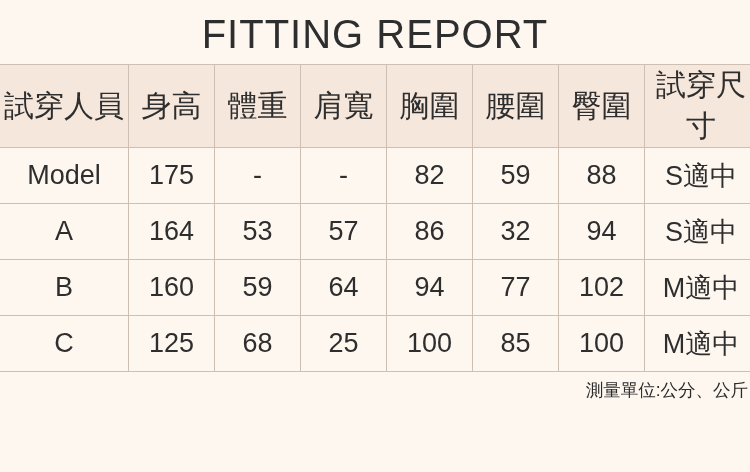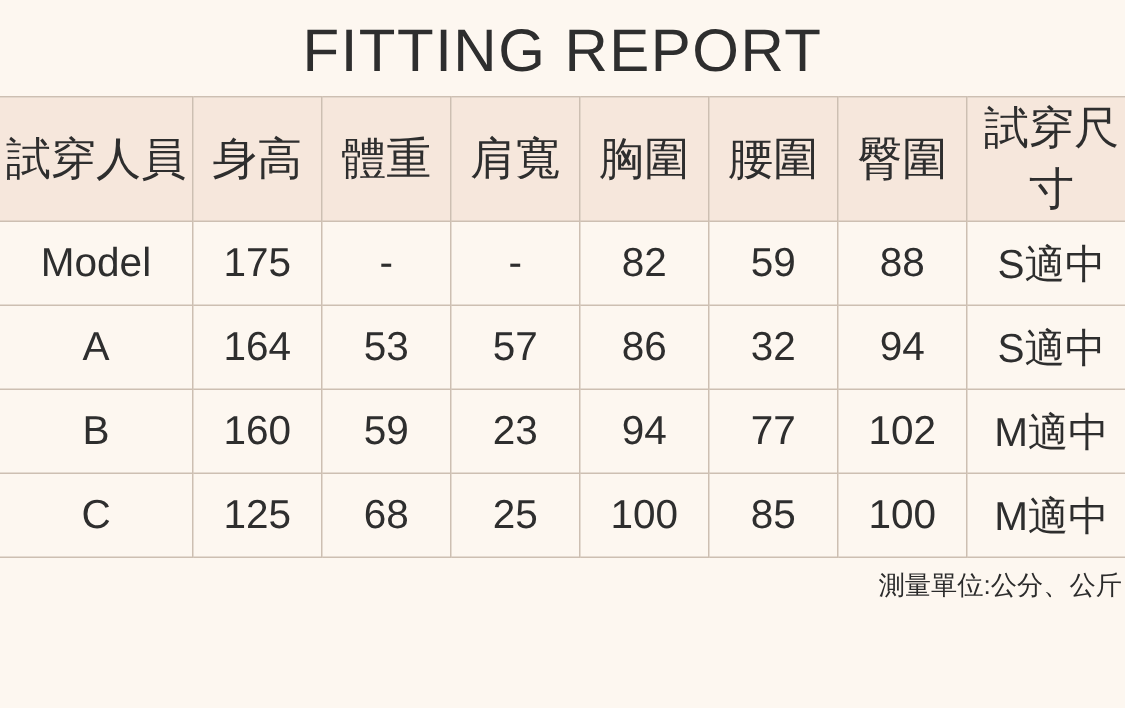--- a/index.html
+++ b/index.html
@@ -124,21 +124,21 @@
         <td class="col-3">57</td>
         <td class="col-4">86</td>
         <td class="col-5">32</td>
         <td class="col-6">94</td>
         <td class="col-7">S適中</td>
       </tr>
       <tr>
         <td class="col-0">B</td>
         <td class="col-1">160</td>
         <td class="col-2">59</td>
-        <td class="col-3">23</td>
+        <td class="col-3">64</td>
         <td class="col-4">94</td>
         <td class="col-5">77</td>
         <td class="col-6">102</td>
         <td class="col-7">M適中</td>
       </tr>
       <tr>
         <td class="col-0">C</td>
         <td class="col-1">125</td>
         <td class="col-2">68</td>
         <td class="col-3">25</td>

